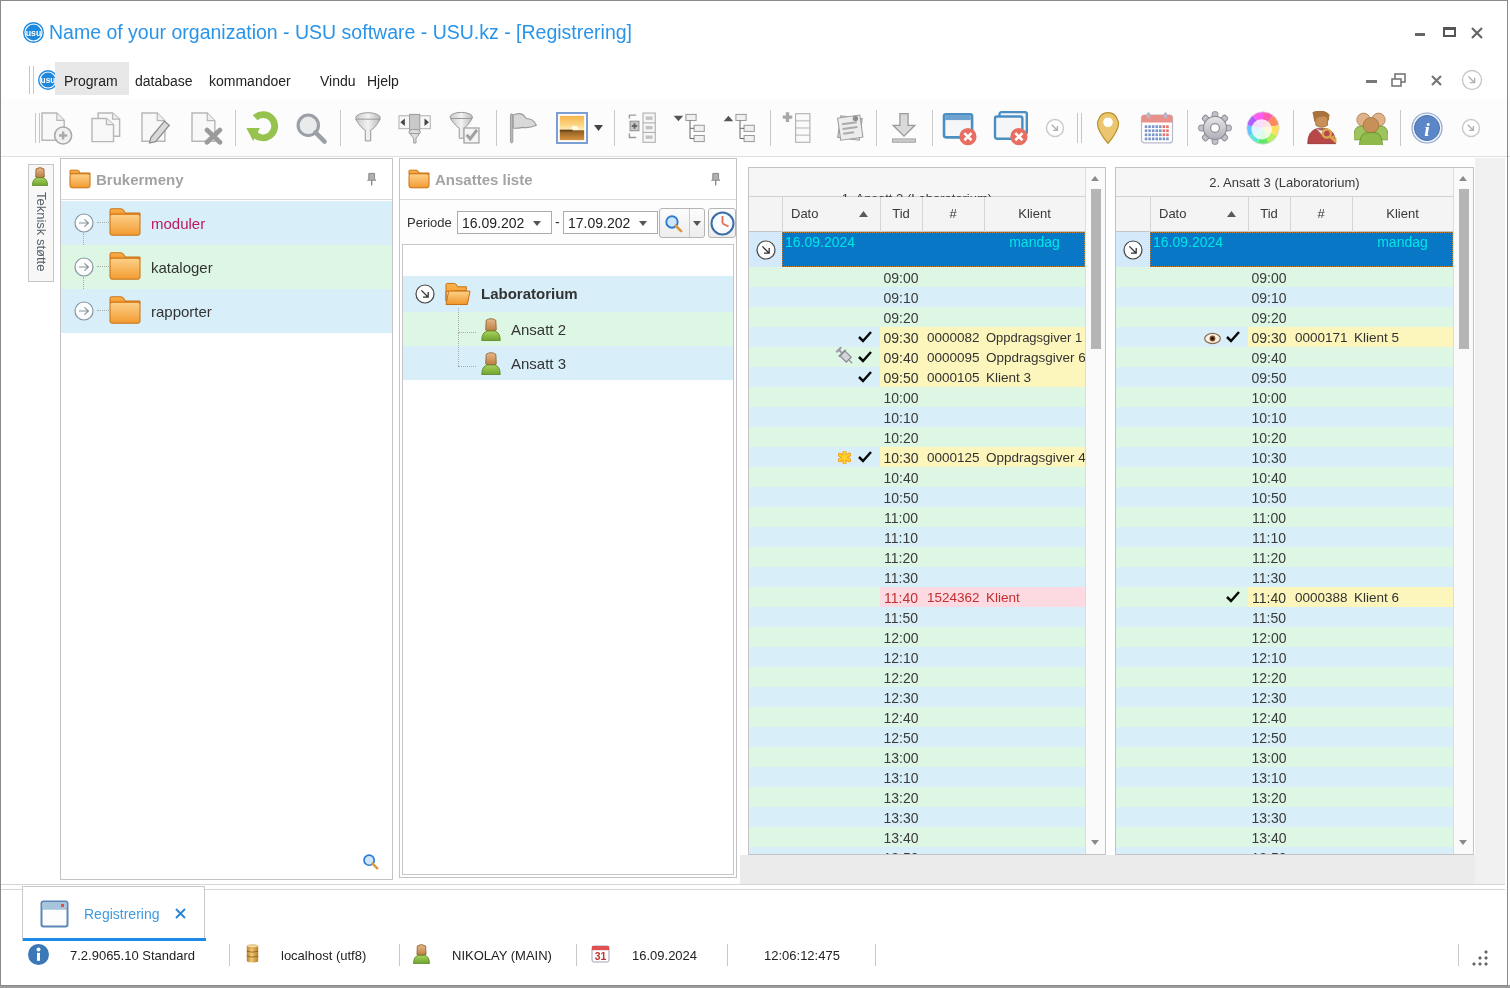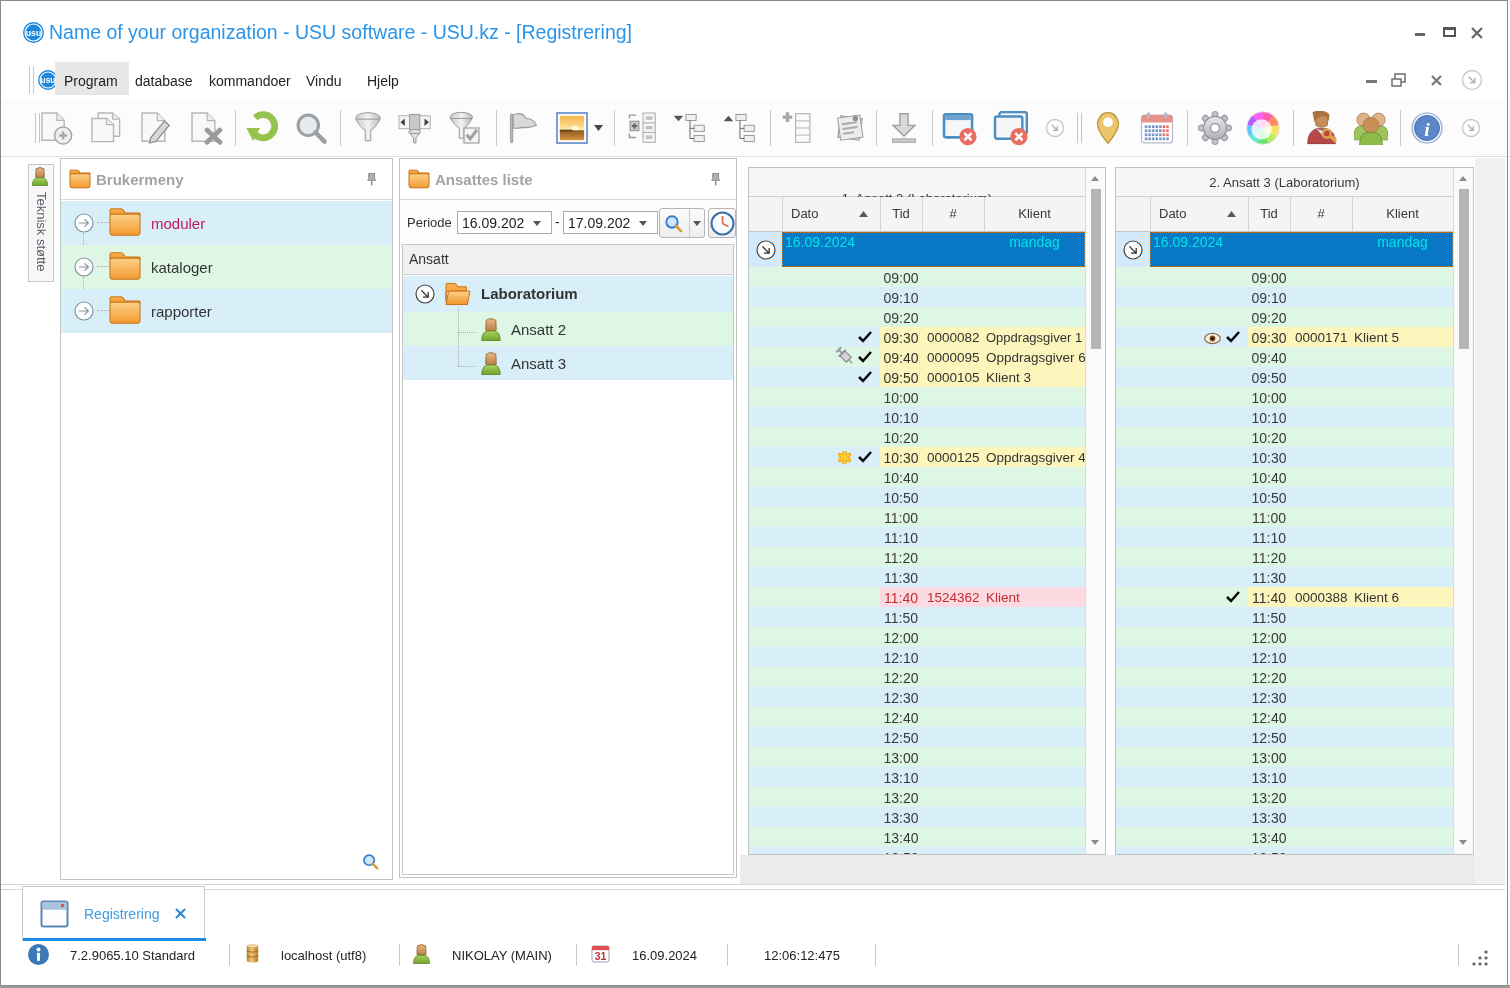--- a/index.html
+++ b/index.html
@@ -28,21 +28,21 @@
 <div class="abs" style="left:29px;top:66px;width:5px;height:28px;border-left:1px solid #c6c6c6;border-right:1px solid #c6c6c6;"></div>
 <div class="abs" style="left:38px;top:70px;"><svg width="20" height="20" viewBox="0 0 20 20" style="">
 <circle cx="10.0" cy="10.0" r="9.3" fill="#ffffff" stroke="#1e88dd" stroke-width="1.4"></circle>
 <circle cx="10.0" cy="10.0" r="7.4" fill="#1e88dd"></circle>
 <text x="10.0" y="13.2" font-family="Liberation Sans" font-size="8.4" font-weight="bold" fill="#fff" text-anchor="middle">usu</text>
     </svg></div>
 <div class="abs" style="left:55px;top:62px;width:74px;height:33px;background:#e7e7e7;"></div>
 <div class="abs" style="left:64px;top:73px;font-size:14px;color:#222;">Program</div>
 <div class="abs" style="left:135px;top:73px;font-size:14px;color:#222;">database</div>
 <div class="abs" style="left:209px;top:73px;font-size:14px;color:#222;">kommandoer</div>
-<div class="abs" style="left:306px;top:73px;font-size:14px;color:#222;">Vindu</div>
+<div class="abs" style="left:320px;top:73px;font-size:14px;color:#222;">Vindu</div>
 <div class="abs" style="left:367px;top:73px;font-size:14px;color:#222;">Hjelp</div>
 <div class="abs" style="left:1366px;top:80px;width:11px;height:3px;background:#777;"></div>
 <svg class="abs" style="left:1391px;top:73px;" width="15" height="14">
     <rect x="4" y="1" width="10" height="8" fill="none" stroke="#777" stroke-width="1.6"></rect>
     <rect x="1" y="6" width="9" height="7" fill="#fff" stroke="#777" stroke-width="1.6"></rect>
   </svg>
 <svg class="abs" style="left:1431px;top:75px;" width="11" height="11">
     <path d="M1 1 L10 10 M10 1 L1 10" stroke="#777" stroke-width="2.2"></path>
   </svg>
 <div class="abs" style="left:1461px;top:69px;"><svg width="22" height="22" viewBox="0 0 22 22" style="">
@@ -474,23 +474,20 @@
       </div>
 <div class="abs" style="left:308px;top:7px;width:28px;height:30px;border:1px solid #b5b5b5;border-radius:3px;background:linear-gradient(#fcfcfc,#ededed);">
         <div class="abs" style="left:1px;top:2px;"><svg width="25" height="25" viewBox="0 0 25 25" style="">
 <circle cx="12.5" cy="12.5" r="11.0" fill="#f8fbff" stroke="#3a6ea8" stroke-width="2"></circle>
 <path d="M12.5 12.5 L12.5 5.0" stroke="#e86a50" stroke-width="1.8"></path>
 <path d="M12.5 12.5 L18.5 15.5" stroke="#e86a50" stroke-width="1.8"></path>
           </svg></div>
       </div>
 </div>
 <div class="abs" style="left:2px;top:85px;width:332px;height:631px;border:1px solid #c6c6c6;background:#fff;"></div>
-<div class="abs" style="left:3px;top:86px;width:330px;height:30px;background:#f1f1f1;border-bottom:1px solid #cfcfcf;">
-      <div class="abs" style="left:6px;top:6px;font-size:14px;color:#333;">Ansatt</div>
-    </div>
 <div class="abs" style="left:3px;top:117px;width:330px;height:36px;background:#d8effa;">
 <div class="abs" style="left:12px;top:8px;"><svg width="20" height="20" viewBox="0 0 20 20" style="">
           <circle cx="10.0" cy="10.0" r="9.0" fill="#fdfdfd" stroke="#444" stroke-width="1.2"></circle>
           <path d="M6.4 6.4 L13.200000000000001 13.200000000000001 M13.200000000000001 8.0 L13.200000000000001 13.200000000000001 L8.0 13.200000000000001" stroke="#333" stroke-width="1.3" fill="none"></path>
         </svg></div>
 <div class="abs" style="left:42px;top:6px;"><svg width="26" height="24" viewBox="0 0 26 24" style="">
 <defs>
             <linearGradient id="fo1" x1="0" y1="0" x2="0" y2="1">
               <stop offset="0" stop-color="#fcb651"></stop>
               <stop offset="1" stop-color="#ef8b1f"></stop>

